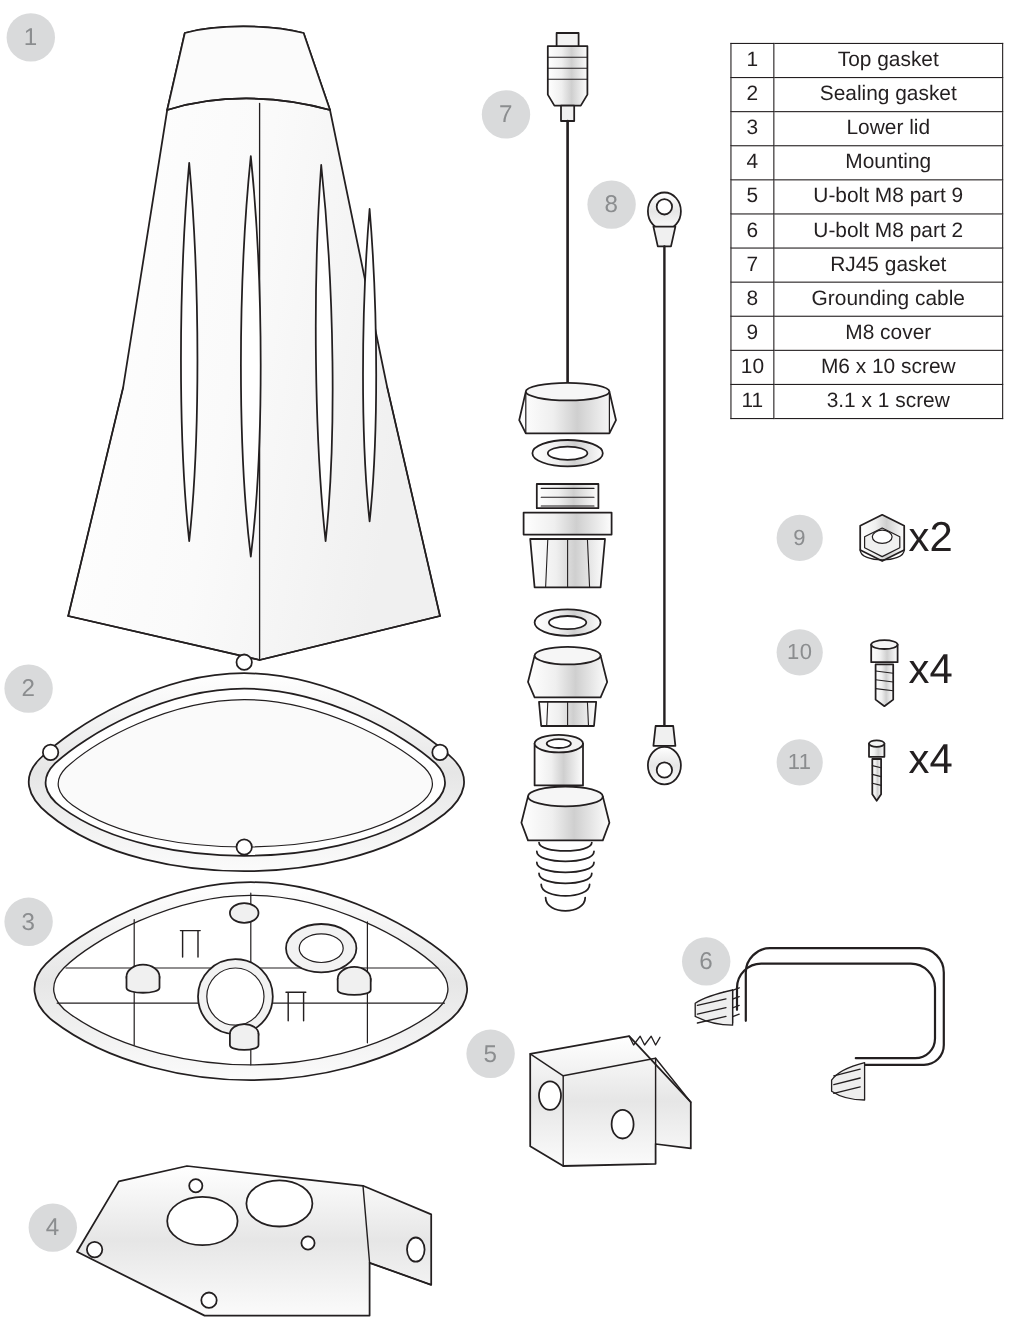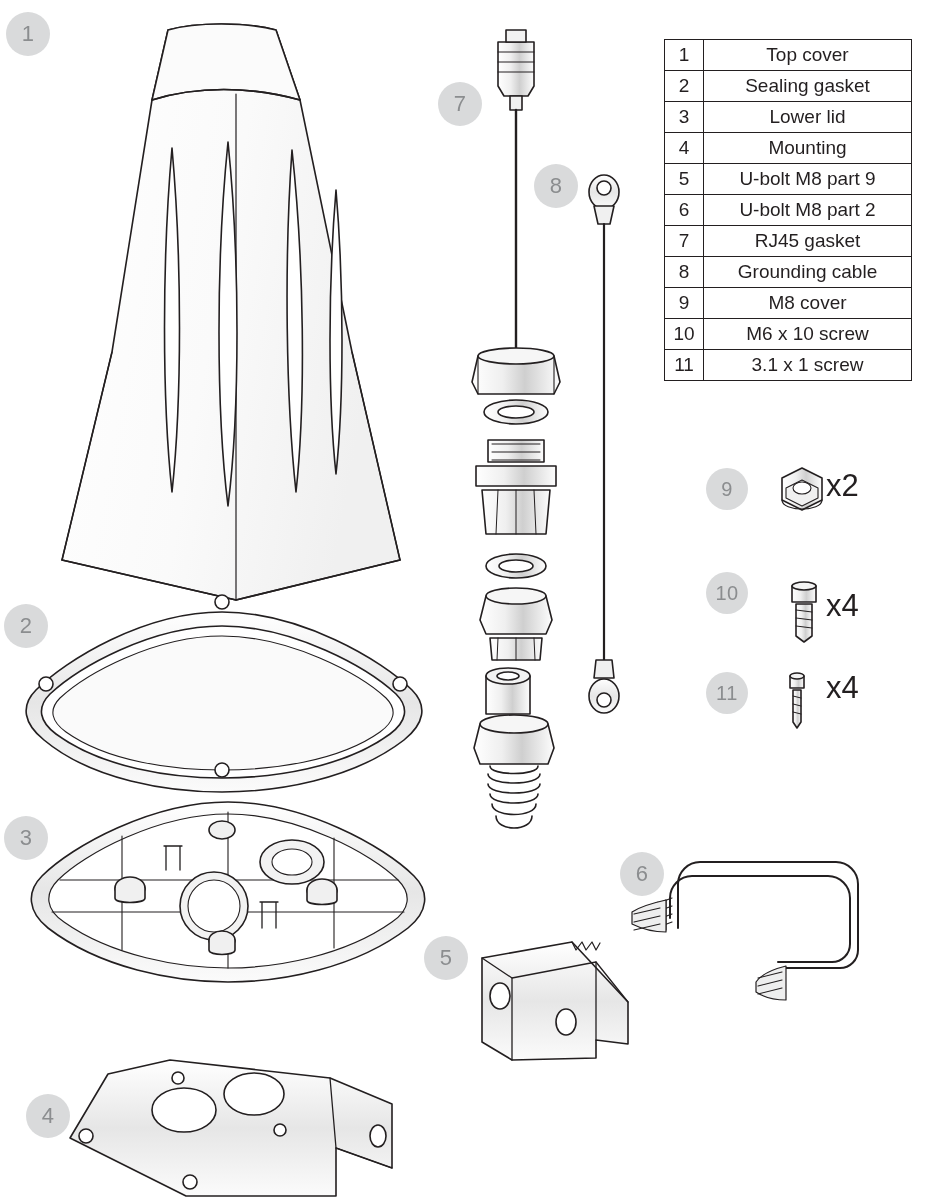--- a/index.html
+++ b/index.html
@@ -73,21 +73,21 @@
     width: 34px;
   }
 
   
   .qty-row {
     position: absolute;
     display: flex;
     align-items: center;
   }
   .qty-label {
-    font-size: 31px;
+    font-size: 38px;
     color: #231f20;
     line-height: 1;
   }
 </style>
 </head>
 <body>
 
 <div class="stage">
 
   <svg class="diagram" viewBox="0 0 929 1200">
@@ -320,21 +320,21 @@
     <span class="qty-label">x4</span>
   </div>
   <div class="qty-row" style="left:826px; top:672px;">
     <span class="qty-label">x4</span>
   </div>
 
   <table class="legend">
     <tbody>
       <tr>
         <td class="num">1</td>
-        <td>Top cover</td>
+        <td>Top gasket</td>
       </tr>
       <tr>
         <td class="num">2</td>
         <td>Sealing gasket</td>
       </tr>
       <tr>
         <td class="num">3</td>
         <td>Lower lid</td>
       </tr>
       <tr>

